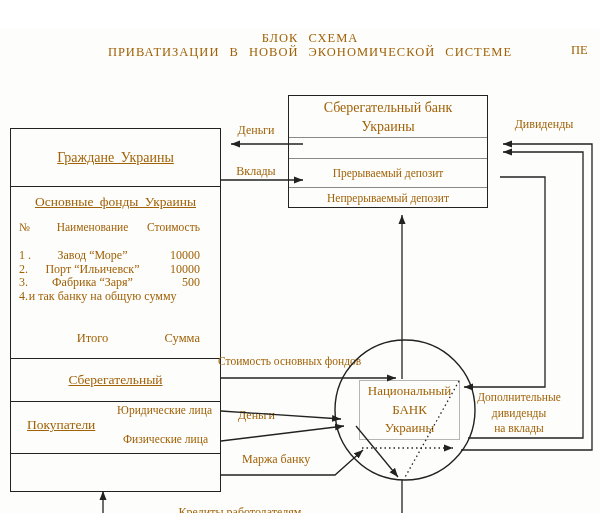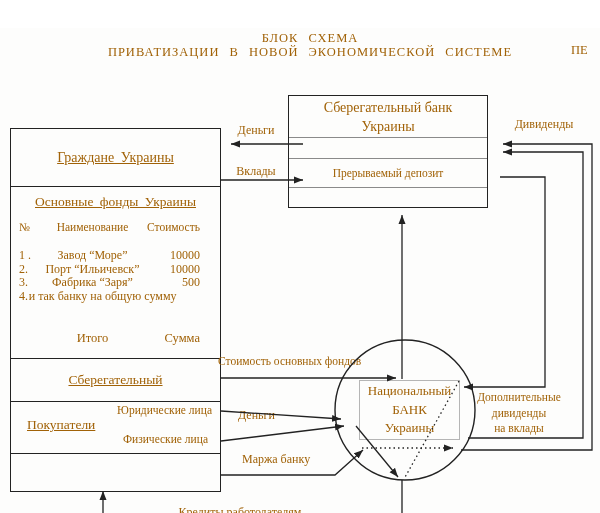--- a/index.html
+++ b/index.html
@@ -91,20 +91,21 @@
 
     <div class="divider" style="top:324px;"></div>
   </div>
 
   <div class="box" style="left:288px;top:67px;width:200px;height:113px;">
     <div class="abs flexc center" style="left:10px;right:10px;top:0;height:41px;font-size:14px;line-height:19px;">Сберегательный банк Украины</div>
     <div class="ldivider" style="top:41px;"></div>
     <div class="ldivider" style="top:62px;"></div>
     <div class="bank-row" style="top:62px;height:29px;">Прерываемый депозит</div>
     <div class="ldivider" style="top:91px;"></div>
+    <div class="bank-row" style="top:91px;height:21px;">Непрерываемый депозит</div>
   </div>
 
   <div class="abs center" style="left:359px;top:352px;width:101px;height:60px;border:1px solid #b5b5b5;box-sizing:border-box;font-size:13px;line-height:18.5px;padding-top:1px;">
     <div>Национальный</div>
     <div>БАНК</div>
     <div>Украины</div>
   </div>
 
   <div class="lbl center" style="left:228px;top:96px;width:56px;">Деньги</div>
   <div class="lbl center" style="left:228px;top:137px;width:56px;">Вклады</div>

